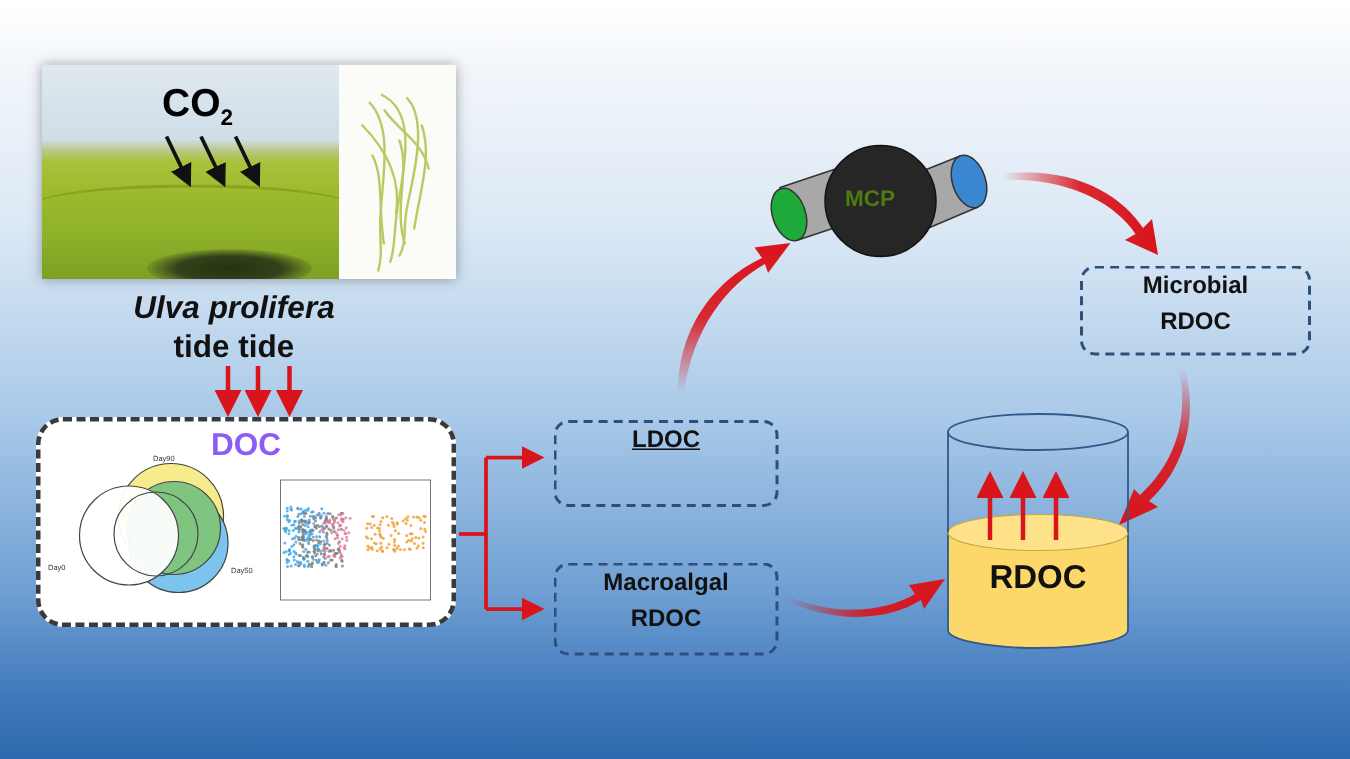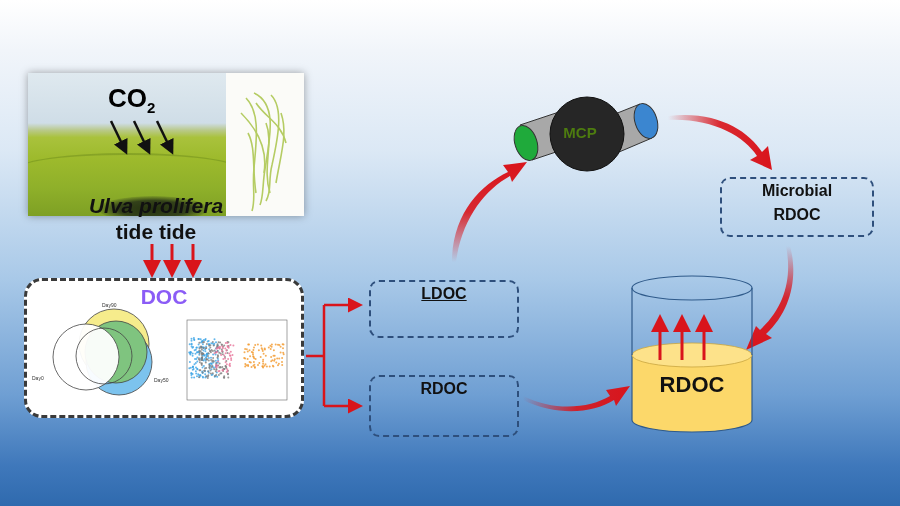--- a/index.html
+++ b/index.html
@@ -6,21 +6,21 @@
     body {
       width: 900px; height: 506px; overflow: hidden; position: relative;
       background: linear-gradient(to bottom, #ffffff 0%, #f1f5fa 10%, #dbe8f5 30%, #a9c9e8 55%, #6f9fd3 78%, #3f78bb 92%, #2f6aae 100%);
       font-family: "Liberation Sans", sans-serif;
     }
     .abs { position: absolute; }
     
     .photo {
       left: 28px; top: 43px; width: 276px; height: 143px;
       box-shadow: 0 0 8px rgba(0,0,0,0.35);
-      display: flex; overflow: hidden; margin-top: 30px;
+      display: flex; overflow: hidden;
     }
     .photo-field {
       width: 198px; height: 143px; position: relative;
       background: linear-gradient(to bottom, #dfe9ef 0%, #cfdde7 35%, #b9c98a 40%, #a9c23c 45%, #9dba2c 60%, #8fb02a 80%, #7ea024 100%);
     }
     .photo-field .patch {
       position: absolute; left: 70px; bottom: -6px; width: 110px; height: 26px;
       background: radial-gradient(ellipse at center, #26330f 0%, #33411a 45%, rgba(60,80,20,0) 75%);
       border-radius: 50%;
     }
@@ -554,20 +554,21 @@
       <circle cx="234.0" cy="87.1" r="1" fill="#f39a2e" opacity="0.8"></circle>
       <circle cx="249.9" cy="72.3" r="1" fill="#f39a2e" opacity="0.8"></circle>
     </g>
 </svg>
 
 <div class="abs dbox ldoc">
   <span>LDOC</span>
 </div>
 <div class="abs dbox macro">
   <div>
+    <div>Macroalgal</div>
     <div>RDOC</div>
   </div>
 </div>
 <div class="abs dbox micro">
   <div>
     <div>Microbial</div>
     <div>RDOC</div>
   </div>
 </div>
 

